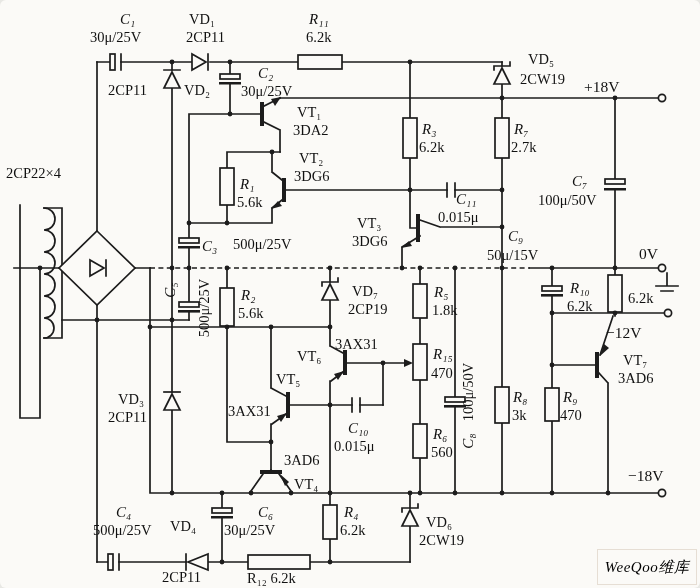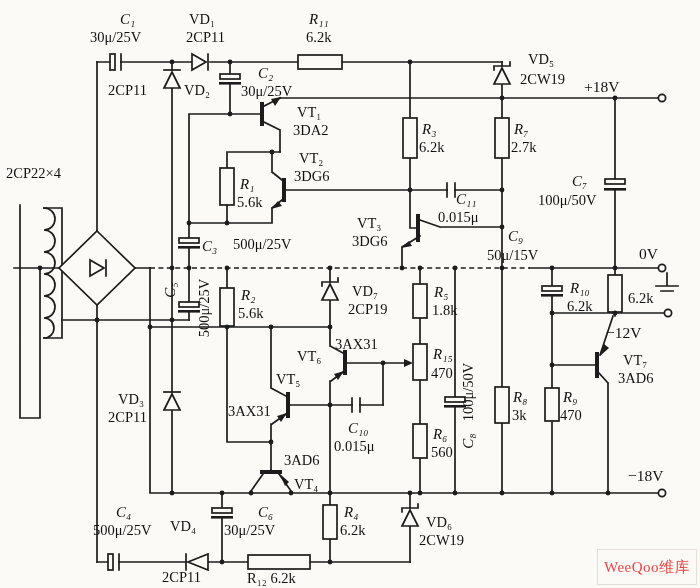--- a/index.html
+++ b/index.html
@@ -1,31 +1,31 @@
 <!DOCTYPE html>
 <html><head>
 <meta charset="utf-8">
 <style>
   html,body{margin:0;padding:0;background:#e8e8e4;}
   .page{width:700px;height:588px;background:#fbfaf7;position:relative;overflow:hidden;
-        font-family:"Liberation Serif", serif;}
+        font-family:"Liberation Serif", serif;border-radius:6px;}
   svg{position:absolute;left:0;top:0;}
   .wire{stroke:#1c1c1c;stroke-width:1.7;fill:none;stroke-linecap:square;}
   .dash{stroke:#1c1c1c;stroke-width:1.7;fill:none;stroke-dasharray:5 3.4;}
   .comp{stroke:#1c1c1c;stroke-width:1.7;fill:#fbfaf7;}
   .bar{stroke:#1c1c1c;stroke-width:4;fill:none;}
   .dot{fill:#1c1c1c;stroke:none;}
   .arr{fill:#1c1c1c;stroke:none;}
   .plate{fill:#1c1c1c;stroke:none;}
   .ref{font-size:15px;font-style:italic;fill:#111;}
   .val{font-size:14.5px;fill:#111;}
   .term{font-size:15.5px;fill:#111;}
   .wm-box{position:absolute;left:597px;top:549px;width:98px;height:34px;
           border:1px solid #e6ded4;display:flex;align-items:center;justify-content:center;}
-  .wm{font-size:15px;color:#ef4444;letter-spacing:.5px;}
+  .wm{font-size:15px;color:#000000;font-style:italic;letter-spacing:.5px;}
 </style>
 </head>
 <body>
 
 <div class="page">
 <svg width="700" height="588" viewBox="0 0 700 588">
 
   <g>
 
     <path class="wire" d="M97,62 H110 M121,62 H192 M210,62 H298 M342,62 H502"></path>

